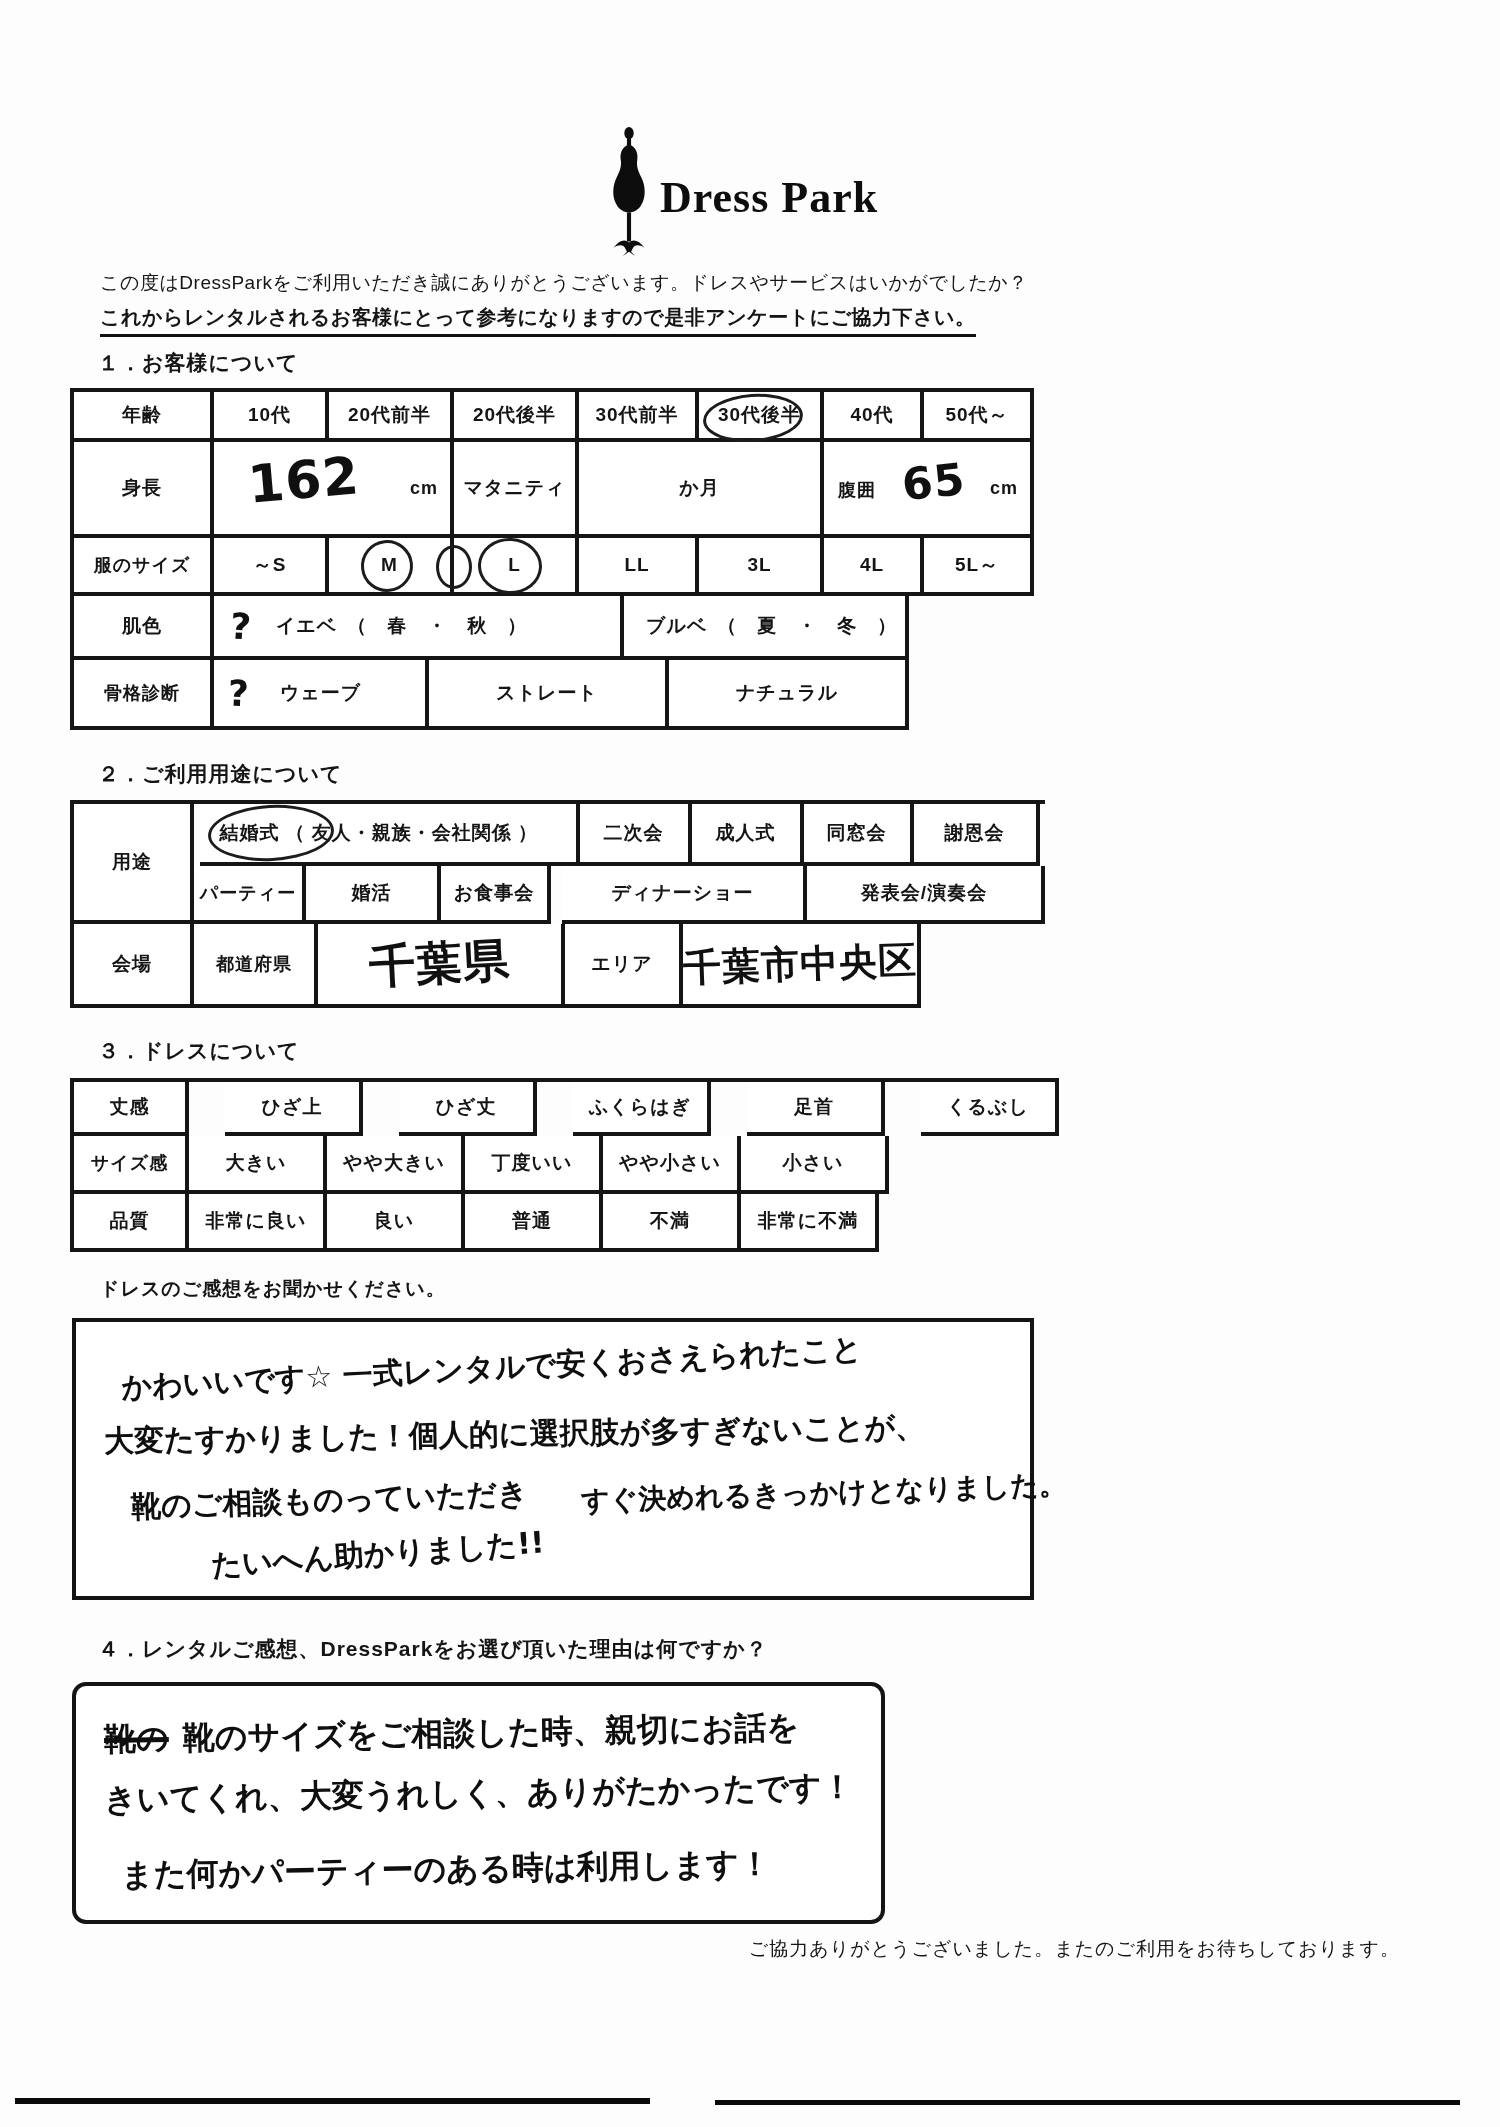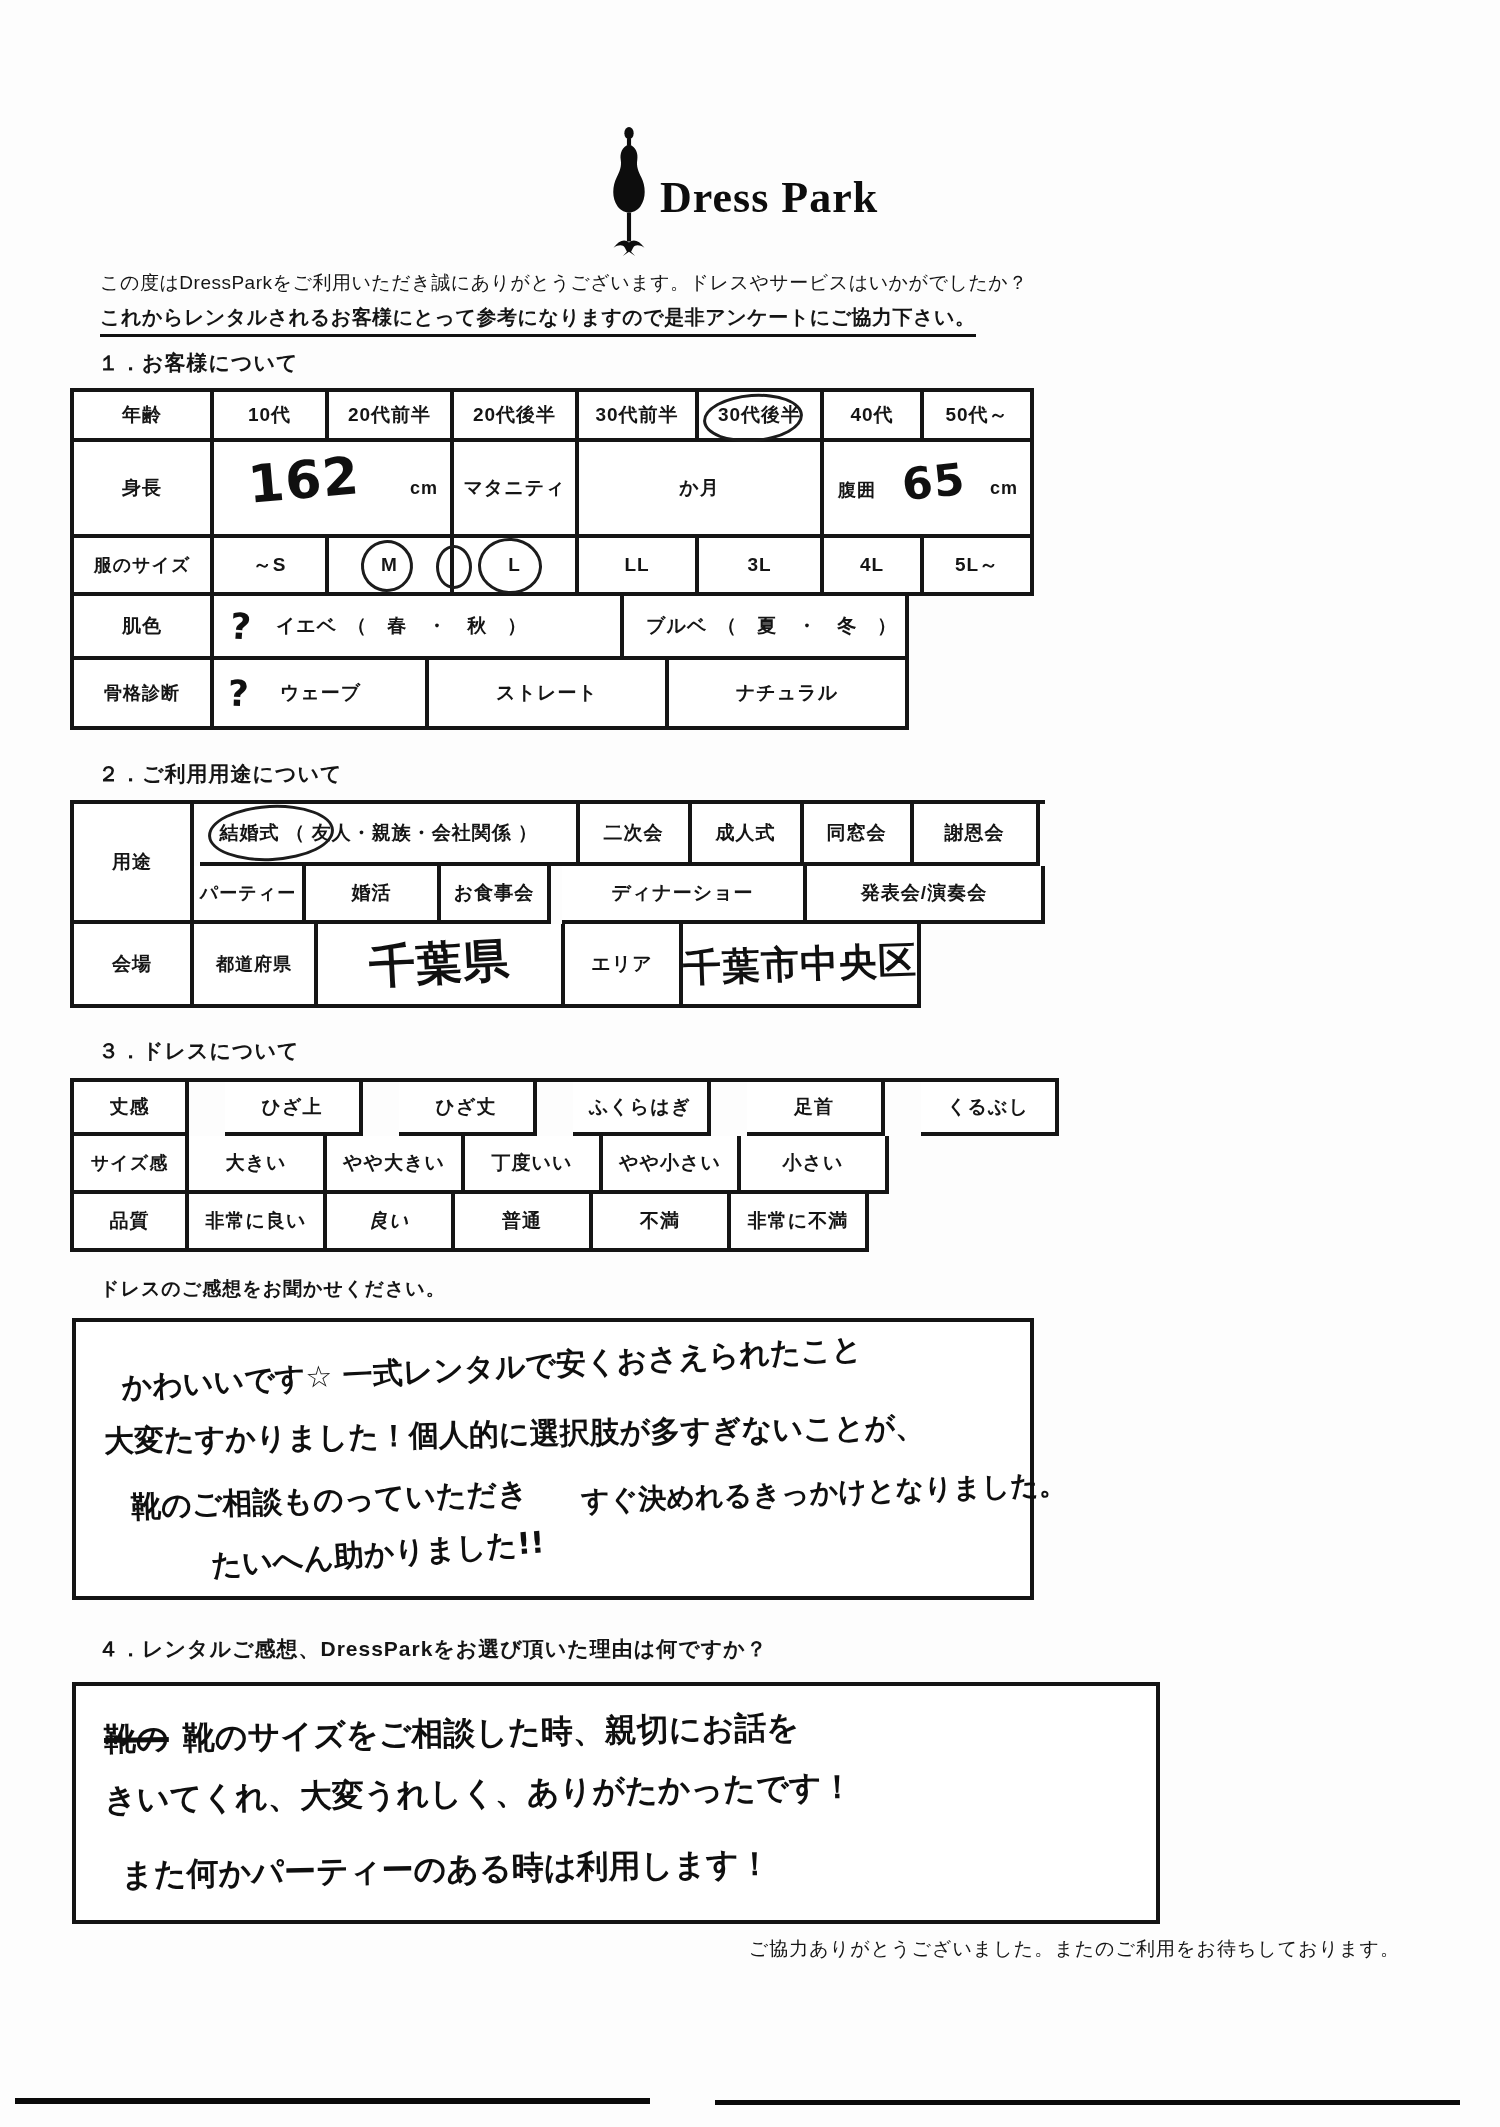--- a/index.html
+++ b/index.html
@@ -294,21 +294,21 @@
           <span>小さい</span>
         </div>
     </div>
     <div class="tr" style="height:58px;">
       <div class="td" style="width:115px;">
           <span>品質</span>
         </div>
       <div class="td" style="width:138px;">
           <span>非常に良い</span>
         </div>
-      <div class="td" style="width:128px;font-style:italic;">
+      <div class="td" style="width:138px;">
           <span>良い</span>
         </div>
       <div class="td" style="width:138px;">
           <span>普通</span>
         </div>
       <div class="td" style="width:138px;">
           <span>不満</span>
         </div>
       <div class="td" style="width:138px;">
           <span>非常に不満</span>
@@ -321,21 +321,21 @@
   <div class="fbox" style="left:72px; top:1318px; width:962px; height:282px;">
     <div class="hwl" style="left:45px; top:26px; transform:rotate(-3deg);">かわいいです☆ 一式レンタルで安くおさえられたこと</div>
     <div class="hwl" style="left:28px; top:92px; transform:rotate(-1deg);">大変たすかりました！個人的に選択肢が多すぎないことが、</div>
     <div class="hwl" style="left:55px; top:158px; transform:rotate(-2deg);">靴のご相談ものっていただき</div>
     <div class="hwl" style="left:505px; top:152px; transform:rotate(-2deg); font-size:28px;">すぐ決めれるきっかけとなりました。</div>
     <div class="hwl" style="left:135px; top:212px; transform:rotate(-4deg);">たいへん助かりました!!</div>
   </div>
 
   <div class="sec-h" style="left:98px; top:1635px;">４．レンタルご感想、DressParkをお選び頂いた理由は何ですか？</div>
 
-  <div class="fbox" style="left:72px; top:1682px; width:1088px; height:242px;">
+  <div class="fbox" style="left:72px; top:1682px; width:813px; height:242px;border-radius:14px;">
     <div class="hwl" style="left:28px; top:26px; transform:rotate(-1deg); font-size:32px;">
       <span class="xout">靴の</span><span>靴のサイズをご相談した時、親切にお話を</span>
     </div>
     <div class="hwl" style="left:28px; top:86px; transform:rotate(-1deg); font-size:32px;">きいてくれ、大変うれしく、ありがたかったです！</div>
     <div class="hwl" style="left:45px; top:162px; transform:rotate(-1deg); font-size:32px;">また何かパーティーのある時は利用します！</div>
   </div>
 
   <div class="footer">ご協力ありがとうございました。またのご利用をお待ちしております。</div>
 
   <div class="scanline" style="left:15px; top:2098px; width:635px; height:6px;"></div>

